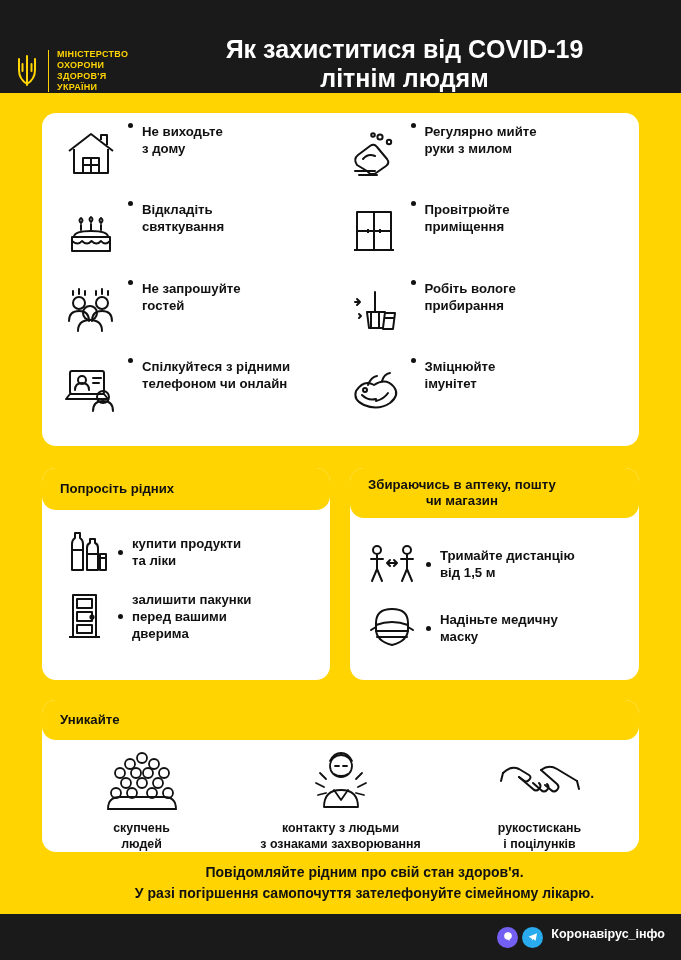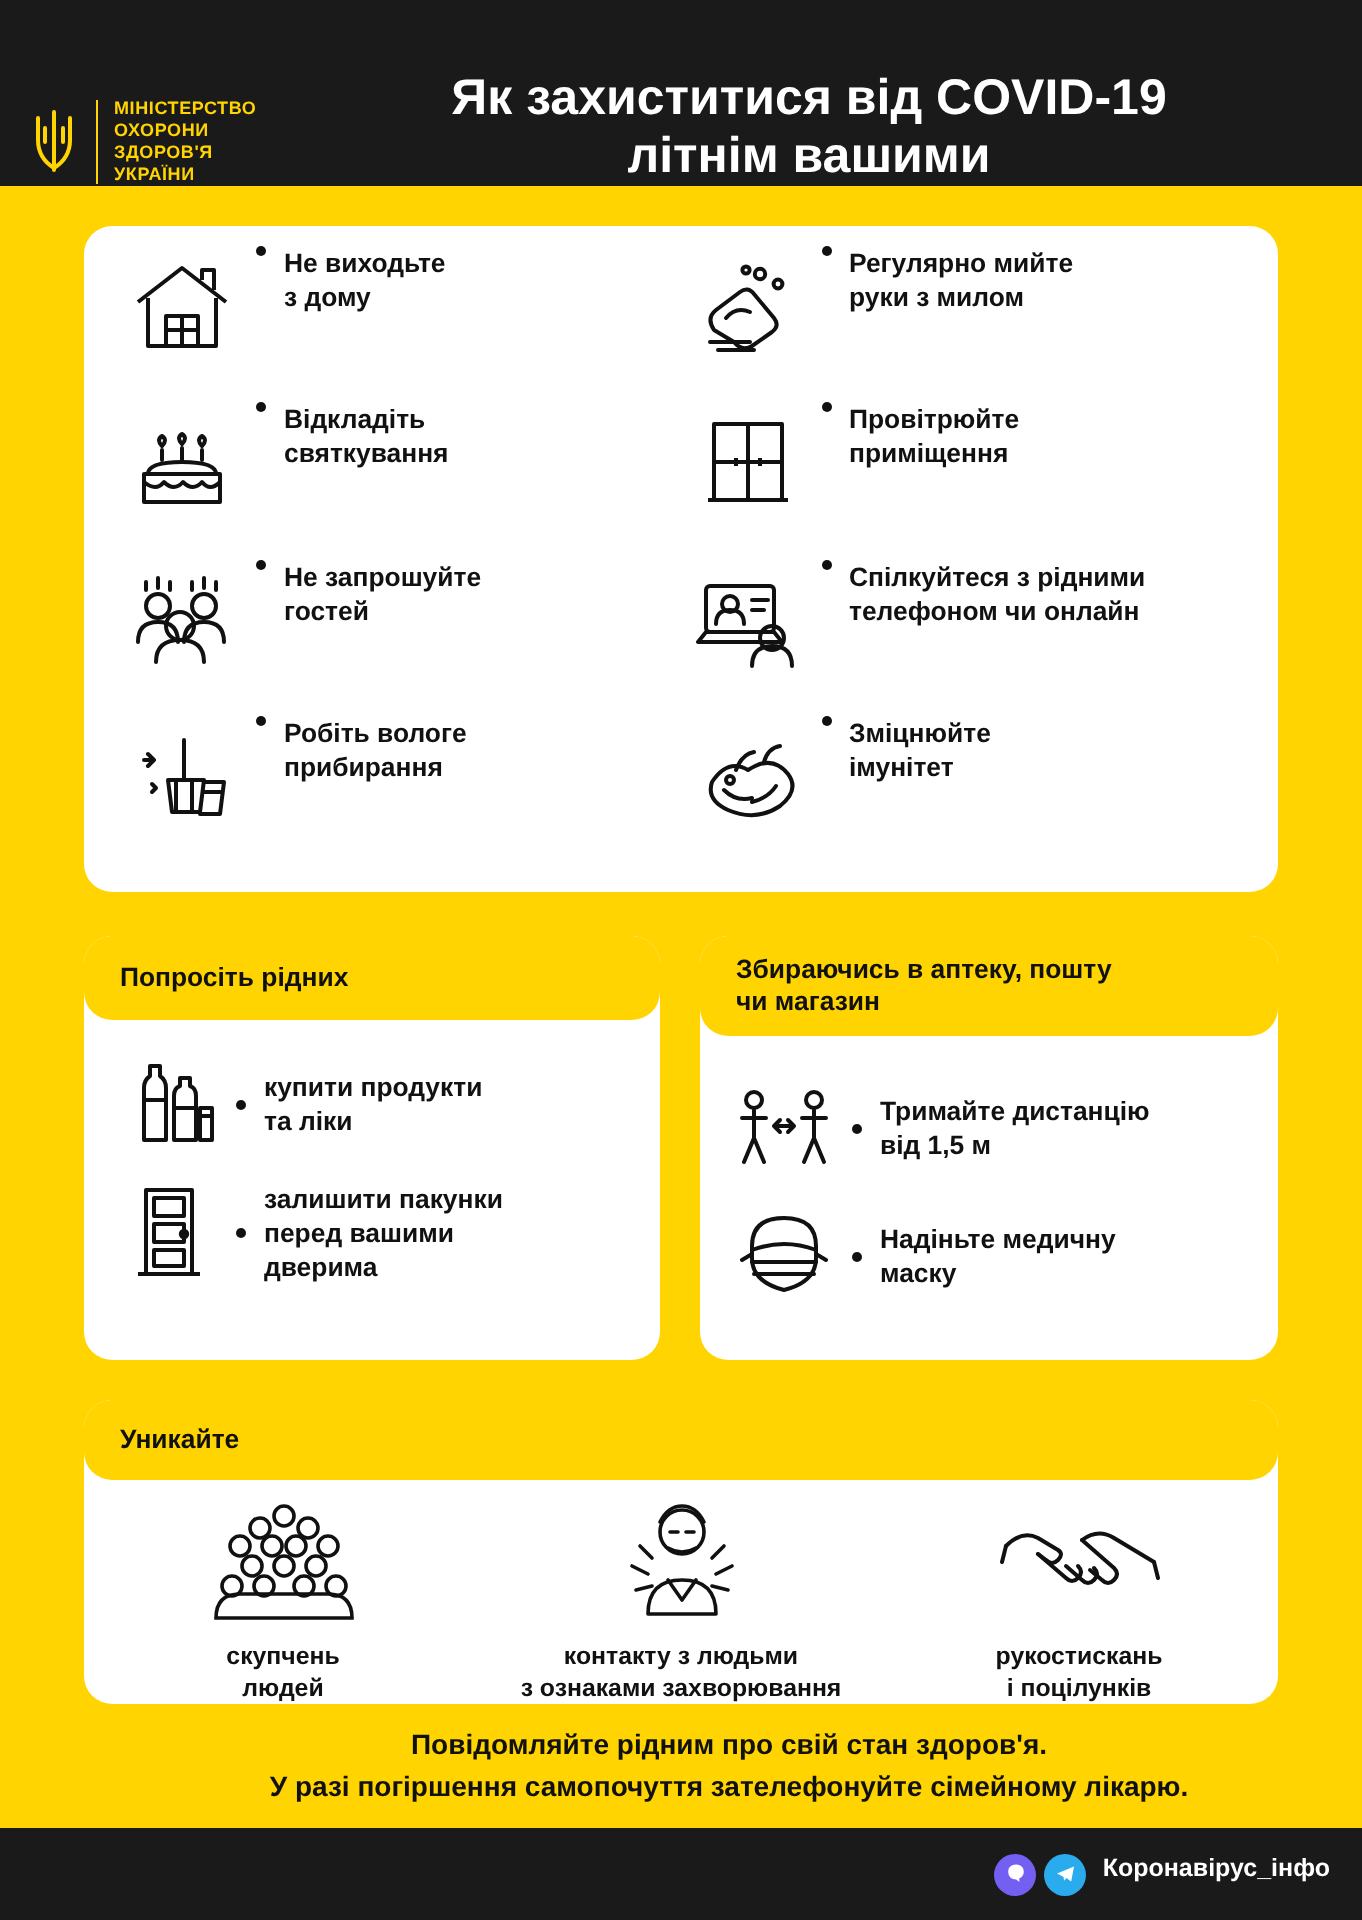--- a/index.html
+++ b/index.html
@@ -66,21 +66,21 @@
   }
 
   
   #ask-card  { left: 42px;  top: 468px; width: 288px; height: 212px; }
   #shop-card { left: 350px; top: 468px; width: 289px; height: 212px; }
   .pill {
     position: absolute; left: 0; top: 0;
     background: #FFD400; border-radius: 14px;
     height: 42px; display: flex; align-items: center;
     padding: 0 16px 0 18px;
-    font-size: 13.2px; font-weight: bold; color: #111; line-height: 16px;
+    font-size: 13.2px; font-weight: bold; color: #111; line-height: 16px; text-align: center;
   }
   #ask-card .pill  { width: 288px; }
   #shop-card .pill { width: 289px; }
   .pill.two-line { height: 50px; }
   .mid-list { position: absolute; left: 0; top: 50px; width: 100%; padding: 6px 10px 0 14px; }
   .mid-item { display: flex; align-items: center; margin-bottom: 8px; }
   .mid-item .ico { width: 56px; height: 56px; }
 
   
   #avoid-card { left: 42px; top: 700px; width: 597px; height: 152px; }
@@ -140,21 +140,21 @@
       <div class="logo-divider"></div>
       <div class="logo-text">
         <div>Міністерство</div>
         <div>охорони</div>
         <div>здоров'я</div>
         <div>України</div>
       </div>
     </div>
     <div class="header-title">
       <span class="l1">Як захиститися від COVID-19</span>
-      <span class="l2">літнім вашими</span>
+      <span class="l2">літнім людям</span>
     </div>
   </div>
 
   <div class="card" id="main-card">
     <div class="grid-2">
 
       <div class="item">
         <div class="ico">
           <svg width="56" height="50" viewBox="0 0 56 50" stroke="#111" stroke-width="2" fill="none" stroke-linejoin="round">
             <path d="M6 22 L28 5 L50 22"></path>
@@ -226,50 +226,50 @@
             <path d="M11 8 v-4 M17 7 v-5 M23 8 v-4 M34 8 v-4 M40 7 v-5 M46 8 v-4"></path>
           </svg>
         </div>
         <div class="bullet"></div>
         <div class="txt"><span style="white-space:pre-line">Не запрошуйте
 гостей</span></div>
       </div>
 
       <div class="item">
         <div class="ico">
+          <svg width="54" height="52" viewBox="0 0 54 52" stroke="#111" stroke-width="2" fill="none" stroke-linecap="round" stroke-linejoin="round">
+            <path d="M28 7 v20"></path>
+            <path d="M20 27 h18 l-2 16 h-14 z"></path>
+            <path d="M24 27 v16 M32 27 v16"></path>
+            <path d="M38 28 h10 l-2 16 h-10"></path>
+            <path d="M38 33 h9"></path>
+            <path d="M10 14 l3 3 M10 20 l3 -3 M8 17 h5"></path>
+            <path d="M12 29 l2 2 M12 33 l2 -2"></path>
+          </svg>
+        </div>
+        <div class="bullet"></div>
+        <div class="txt"><span style="white-space:pre-line">Робіть вологе
+прибирання</span></div>
+      </div>
+
+      <div class="item">
+        <div class="ico">
           <svg width="58" height="48" viewBox="0 0 58 48" stroke="#111" stroke-width="2" fill="none" stroke-linecap="round" stroke-linejoin="round">
             <rect x="8" y="6" width="34" height="23" rx="2"></rect>
             <path d="M4 34 h42 l-4 -5 H8 z"></path>
             <circle cx="20" cy="15" r="4"></circle>
               <path d="M13 25 q0 -7 7 -7 q7 0 7 7"></path>
             <path d="M31 13 h8 M31 18 h6"></path>
             <circle cx="41" cy="32" r="6"></circle>
               <path d="M31 46 q0 -10 10 -10 q10 0 10 10"></path>
           </svg>
         </div>
         <div class="bullet"></div>
         <div class="txt"><span style="white-space:pre-line">Спілкуйтеся з рідними
 телефоном чи онлайн</span></div>
-      </div>
-
-      <div class="item">
-        <div class="ico">
-          <svg width="54" height="52" viewBox="0 0 54 52" stroke="#111" stroke-width="2" fill="none" stroke-linecap="round" stroke-linejoin="round">
-            <path d="M28 7 v20"></path>
-            <path d="M20 27 h18 l-2 16 h-14 z"></path>
-            <path d="M24 27 v16 M32 27 v16"></path>
-            <path d="M38 28 h10 l-2 16 h-10"></path>
-            <path d="M38 33 h9"></path>
-            <path d="M10 14 l3 3 M10 20 l3 -3 M8 17 h5"></path>
-            <path d="M12 29 l2 2 M12 33 l2 -2"></path>
-          </svg>
-        </div>
-        <div class="bullet"></div>
-        <div class="txt"><span style="white-space:pre-line">Робіть вологе
-прибирання</span></div>
       </div>
 
       <div class="item">
         <div class="ico">
           <svg width="56" height="48" viewBox="0 0 56 48" stroke="#111" stroke-width="2" fill="none" stroke-linecap="round" stroke-linejoin="round">
             <path d="M10 26 q8 -12 18 -6 q12 -8 20 2 q6 8 -4 16 q-12 8 -26 2 q-11 -5 -8 -14 z"></path>
             <path d="M22 20 q3 -8 9 -9 M36 16 q2 -7 8 -8"></path>
             <path d="M16 30 q6 6 14 4 M30 36 q8 -2 12 -8"></path>
             <circle cx="19" cy="25" r="2"></circle>
           </svg>

